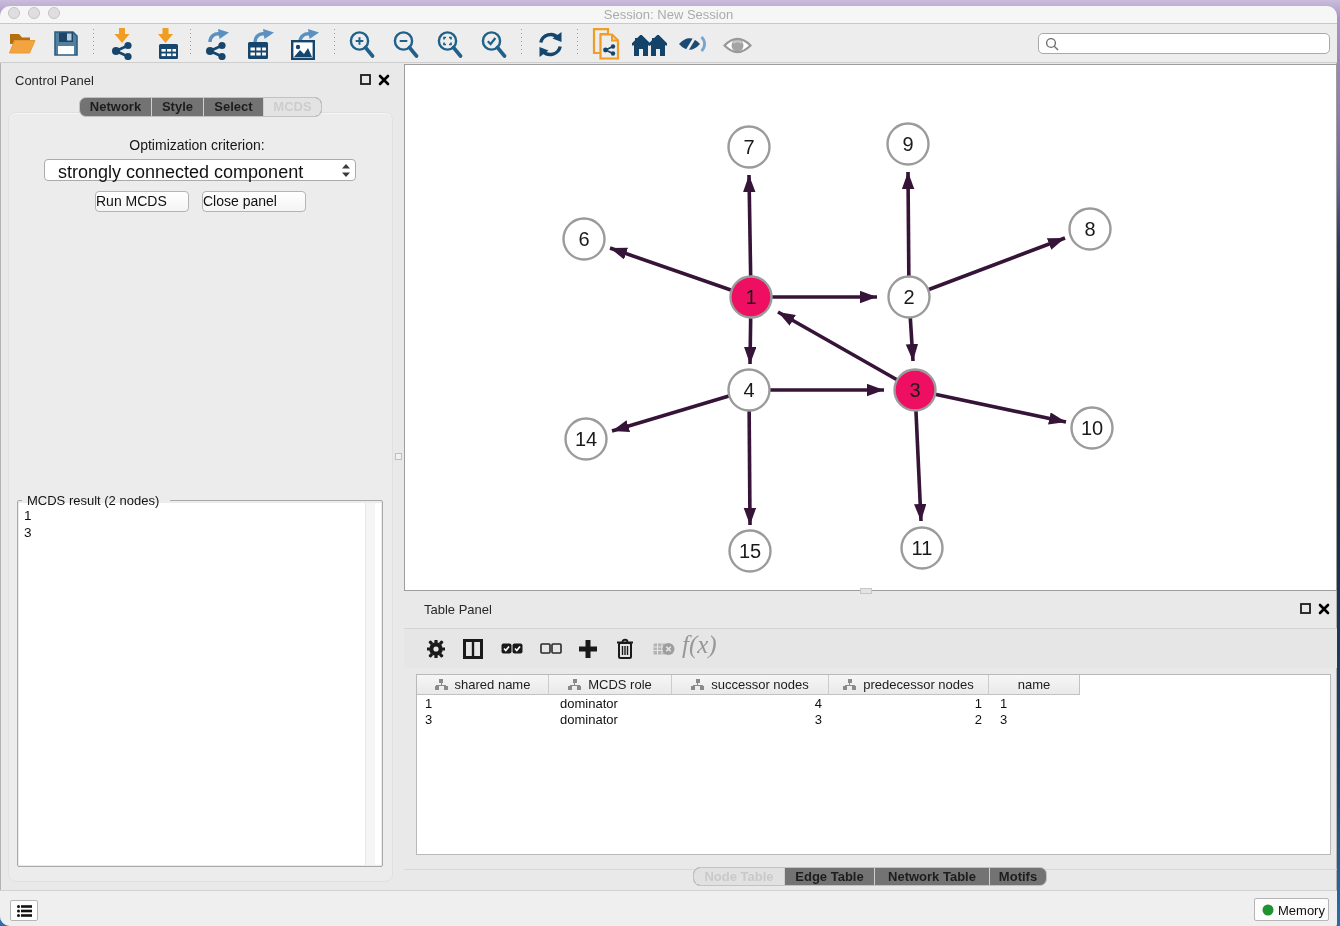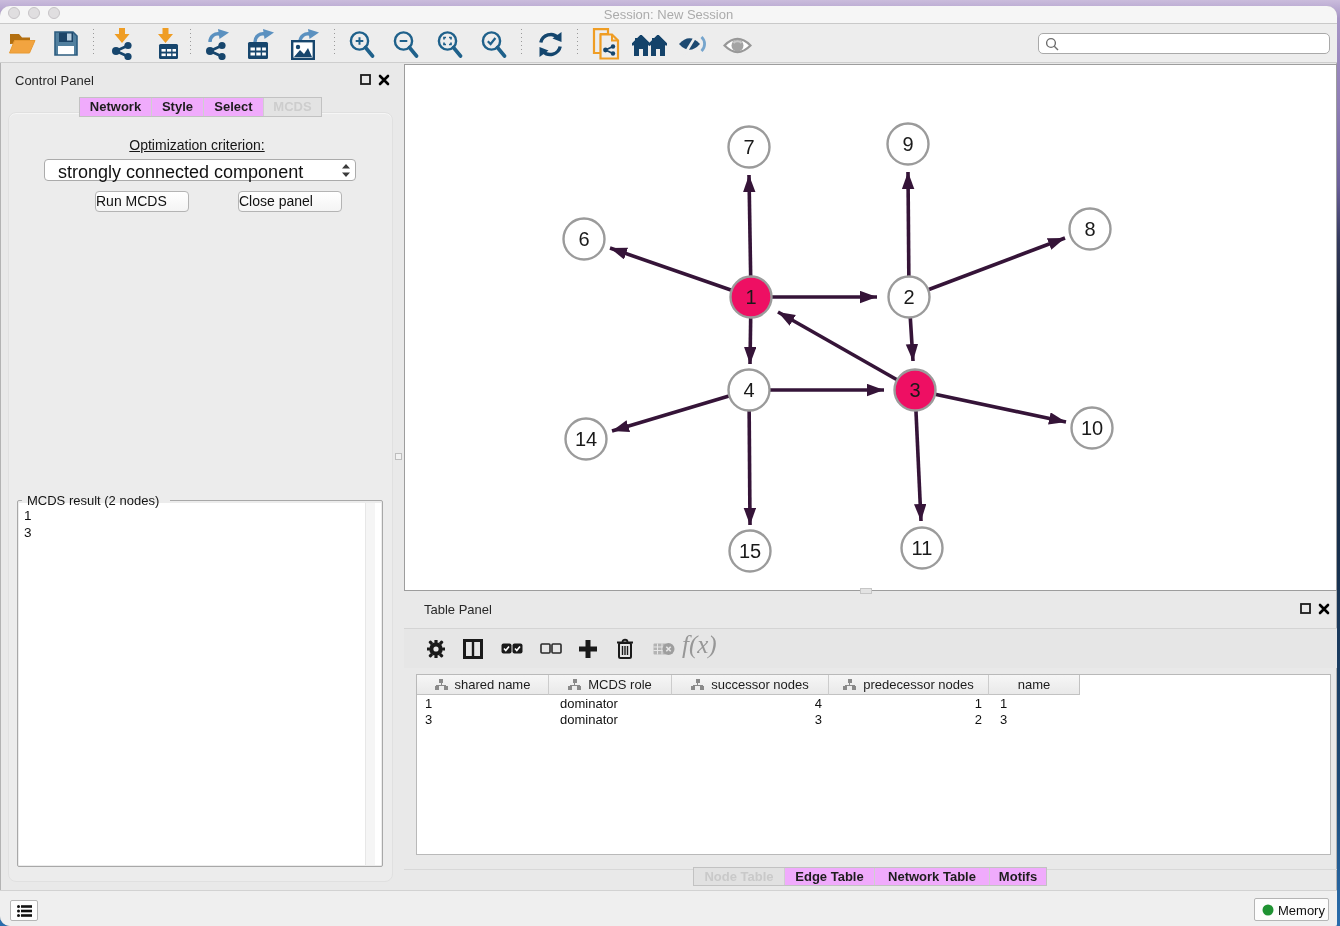--- a/index.html
+++ b/index.html
@@ -8,21 +8,21 @@
   .abs { position:absolute; }
   .win { position:absolute; left:0; top:6px; width:1337px; height:920px; background:#e9e9e9; border-radius:10px 10px 2px 10px; box-shadow:inset 0 0 0 1px rgba(125,125,125,0.5); overflow:hidden; }
   .titlebar { position:absolute; left:0; top:0; width:100%; height:17px; background:#f6f6f6; }
   .tl-gray { position:absolute; top:1px; width:12px; height:12px; border-radius:50%; background:#e0dee0; border:1px solid #c6c3c6; }
   .wtitle { position:absolute; top:1px; left:0; width:100%; text-align:center; font-size:13px; color:#ababab; }
   .toolbar { position:absolute; left:0; top:17px; width:100%; height:40px; background:#ededed; border-top:1px solid #c9c9c9; border-bottom:1px solid #cecece; }
   .tsep { position:absolute; top:5px; height:28px; width:1px; background-image:linear-gradient(#9a9a9a 33%, rgba(0,0,0,0) 0%); background-size:1px 4px; }
   .ticon { position:absolute; top:4px; }
   .searchbox { position:absolute; left:1038px; top:9px; width:292px; height:21px; background:#fff; border:1px solid #a9a9a9; border-radius:5px; }
   .cp-head { font-size:13px; color:#282828; }
-  .tabstrip { position:absolute; background:#f0abfc; border:1px solid #c2c2c2; border-radius:0; display:flex; overflow:hidden; }
+  .tabstrip { position:absolute; background:#737373; border:1px solid #c2c2c2; border-radius:7px; display:flex; overflow:hidden; }
   .tab { font-size:13px; font-weight:bold; color:#1d1d1d; text-align:center; line-height:18px; border-right:1px solid #cfcfcf; }
   .tab:last-child { border-right:none; }
   .panelbody { position:absolute; left:8px; top:49px; width:385px; height:770px; background:#ececec; border-radius:8px; box-shadow:inset 0 1px 0 #f6f6f6; border:1px solid #e0e0e0; }
   .macbtn { position:absolute; background:linear-gradient(#ffffff,#f4f4f4); border:1px solid #b4b4b4; border-radius:4px; font-size:14px; color:#111; text-align:left; }
   .grp { position:absolute; border:1px solid #a8a8a8; border-radius:2px; }
   .statusbar { position:absolute; left:0; top:884px; width:100%; height:42px; background:#efefef; border-top:1px solid #d2d2d2; }
   .hdrcell { top:0; height:20px; background:linear-gradient(#f6f6f6,#e9e9e9); border-bottom:1px solid #c2c2c2; border-right:1px solid #cccccc; font-size:13px; color:#1c1c1c; text-align:center; line-height:20px; }
   .hico { display:inline-block; width:13px; height:11px; margin-right:7px; vertical-align:-1px;
     background:
       linear-gradient(#8a8a8a,#8a8a8a) 4.5px 0/4px 4px no-repeat,
@@ -193,29 +193,29 @@
     <svg class="abs" style="left:378px; top:11px;" width="12" height="12" viewBox="0 0 12 12">
         <path d="M2,2 L10,10 M10,2 L2,10" stroke="#000" stroke-width="2.6" stroke-linecap="round"></path>
       </svg>
     <div class="panelbody"></div>
     <div class="tabstrip" style="left:79px; top:34px; width:243px; height:20px;">
       <div class="tab" style="width:72px;">Network</div>
       <div class="tab" style="width:52px;">Style</div>
       <div class="tab" style="width:60px;">Select</div>
       <div class="tab" style="width:57px; background:#e3e3e3; color:#cdcdcd; border-right:none;">MCDS</div>
     </div>
-    <div class="abs" style="left:0; top:74px; width:394px; text-align:center; font-size:14px; color:#161616;text-decoration:underline;">Optimization criterion:</div>
+    <div class="abs" style="left:0; top:74px; width:394px; text-align:center; font-size:14px; color:#161616;">Optimization criterion:</div>
     <div class="abs" style="left:44px; top:96px; width:312px; height:22px; background:#fff; border:1px solid #ababab; border-radius:4px;">
       <div class="abs" style="left:13px; top:2px; font-size:18px; color:#111;">strongly connected component</div>
       <svg class="abs" style="left:295px; top:3px;" width="12" height="15" viewBox="0 0 12 15">
         <path d="M2,5.5 L6,1 L10,5.5 Z M2,9.5 L6,14 L10,9.5 Z" fill="#3c3c3c"></path>
       </svg>
     </div>
     <div class="macbtn" style="left:95px; top:128px; width:94px; height:21px; line-height:19px;">Run MCDS</div>
-    <div class="macbtn" style="left:202px; top:128px; width:104px; height:21px; line-height:19px;margin-left:36px;">Close panel</div>
+    <div class="macbtn" style="left:202px; top:128px; width:104px; height:21px; line-height:19px;">Close panel</div>
 
     <div class="grp" style="left:17px; top:437px; width:366px; height:367px;"></div>
     <div class="abs" style="left:19px; top:440px; width:362px; height:362px; background:#fff;">
       <div style="position:absolute; left:5px; top:4px; font-size:13.5px; color:#111; line-height:17px;">1<br>3</div>
       <div style="position:absolute; right:6px; top:0; width:10px; height:362px; background:#f5f5f5; border-left:1px solid #e7e7e7;"></div>
     </div>
     <div class="abs" style="left:22px; top:436px; width:148px; height:3px; background:#ececec;"></div>
     <div class="abs" style="left:24px; top:430px; padding:0 3px; font-size:13px; color:#141414;">MCDS result (2 nodes)</div>
   </div>
 

